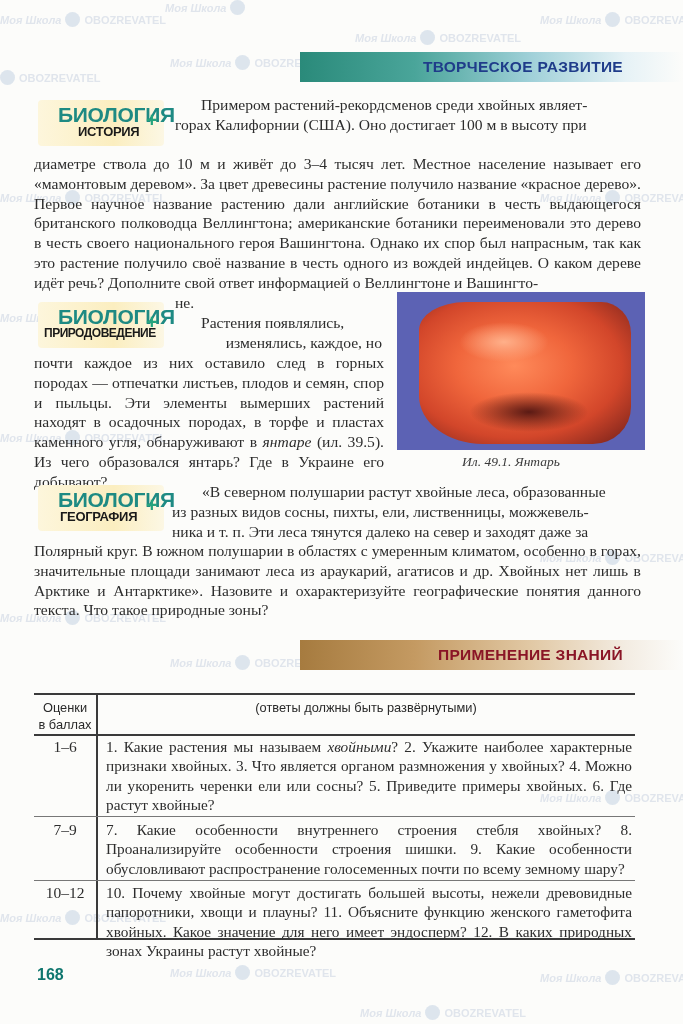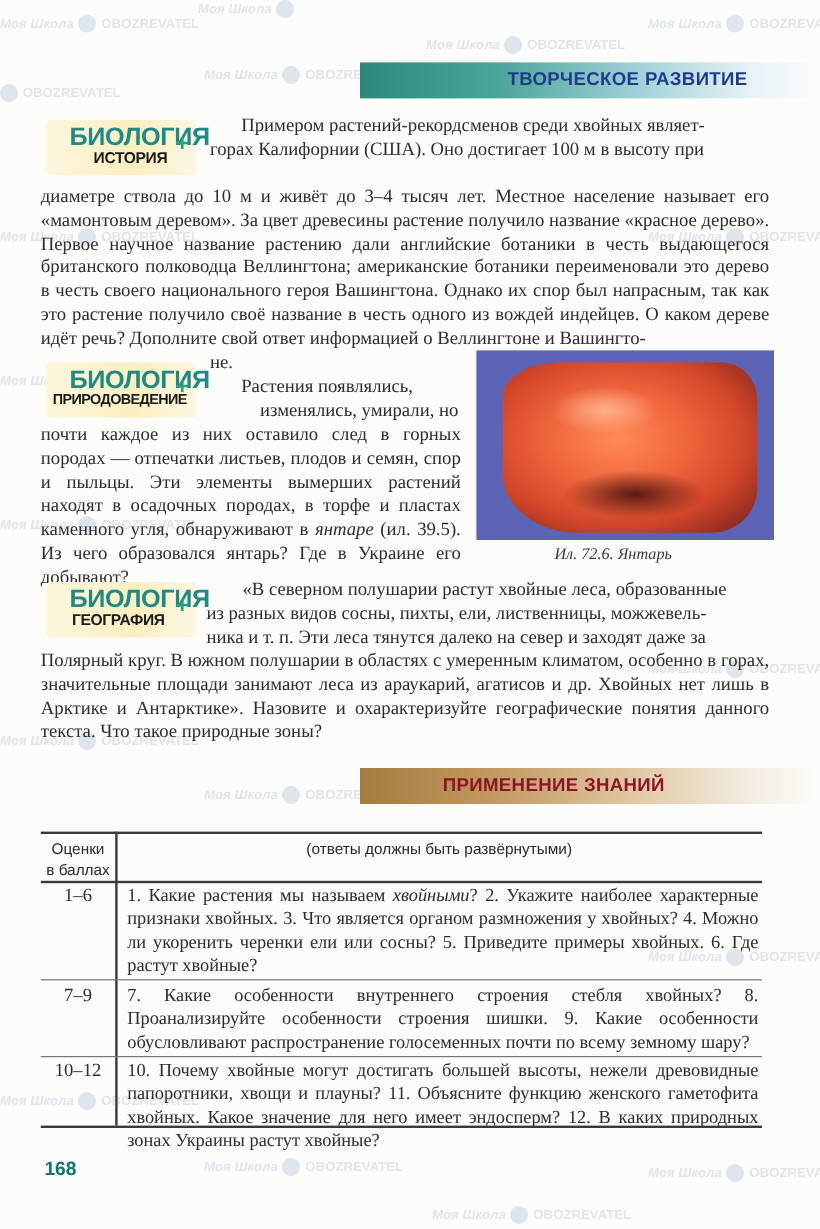--- a/index.html
+++ b/index.html
@@ -19,21 +19,20 @@
   }
   .banner-creative {
     left:300px; top:52px; width:383px;
     background:linear-gradient(90deg,#2a8a7a 0%,#4aa59a 30%,#9fd0d8 60%,#e6f2f6 85%,#fcfcfa 100%);
     color:#1f3c8a;
   }
   .banner-apply {
     left:300px; top:640px; width:383px;
     background:linear-gradient(90deg,#a67b3f 0%,#c49a62 30%,#e1c8a4 60%,#f3ece2 85%,#fcfcfa 100%);
     color:#8a1526;
-    justify-content:center;
   }
   
   .badge {
     position:absolute; width:126px; height:46px;
     background:linear-gradient(90deg,#fdf6dc 0%,#fbeec0 60%,#fcf7e4 100%);
     border-radius:4px;
     font-family:"Liberation Sans","DejaVu Sans",sans-serif;
     font-weight:bold; text-align:center; line-height:1;
   }
   .badge .b1 { position:absolute; left:20px; top:4px; font-size:21px; color:#1e8a83; letter-spacing:-0.3px; }
@@ -213,30 +212,30 @@
   <span class="b1">БИОЛОГИЯ</span>
   <span class="plus" style="left:108px;top:10px;">+</span>
   <span class="b2" style="left:6px;font-size:12px;letter-spacing:-0.5px;">ПРИРОДОВЕДЕНИЕ</span>
 </div>
 
 <div class="txt" style="left:175px;top:293px;width:210px;">
   <div>не.</div>
 </div>
 <div class="txt" style="left:175px;top:313px;width:207px;">
   <div style="text-indent:26px">Растения появлялись,</div>
-  <div style="text-align:right">изменялись, умирали, но</div>
+  <div style="text-align:right">изменялись, каждое, но</div>
 </div>
 <div class="txt" style="left:34px;top:353px;width:350px;">
   <span>почти каждое из них оставило след в горных породах — отпечатки листьев, плодов и семян, спор и пыльцы. Эти элементы вымерших растений находят в осадочных породах, в торфе и пластах каменного угля, обнаруживают в </span><em>янтаре</em><span> (ил. 39.5). Из чего образовался янтарь? Где в Украине его добывают?</span>
 </div>
 
 <div class="fig">
   <div class="amber"></div>
 </div>
-<div class="caption">Ил. 72.6. Янтарь</div>
+<div class="caption">Ил. 49.1. Янтарь</div>
 
 <div class="badge" style="left:38px;top:485px;">
   <span class="b1">БИОЛОГИЯ</span>
   <span class="plus" style="left:108px;top:10px;">+</span>
   <span class="b2" style="left:22px;">ГЕОГРАФИЯ</span>
 </div>
 
 <div class="txt" style="left:172px;top:482px;width:469px;">
   <div style="text-indent:30px">«В северном полушарии растут хвойные леса, образованные</div>
   <div>из разных видов сосны, пихты, ели, лиственницы, можжевель-</div>

